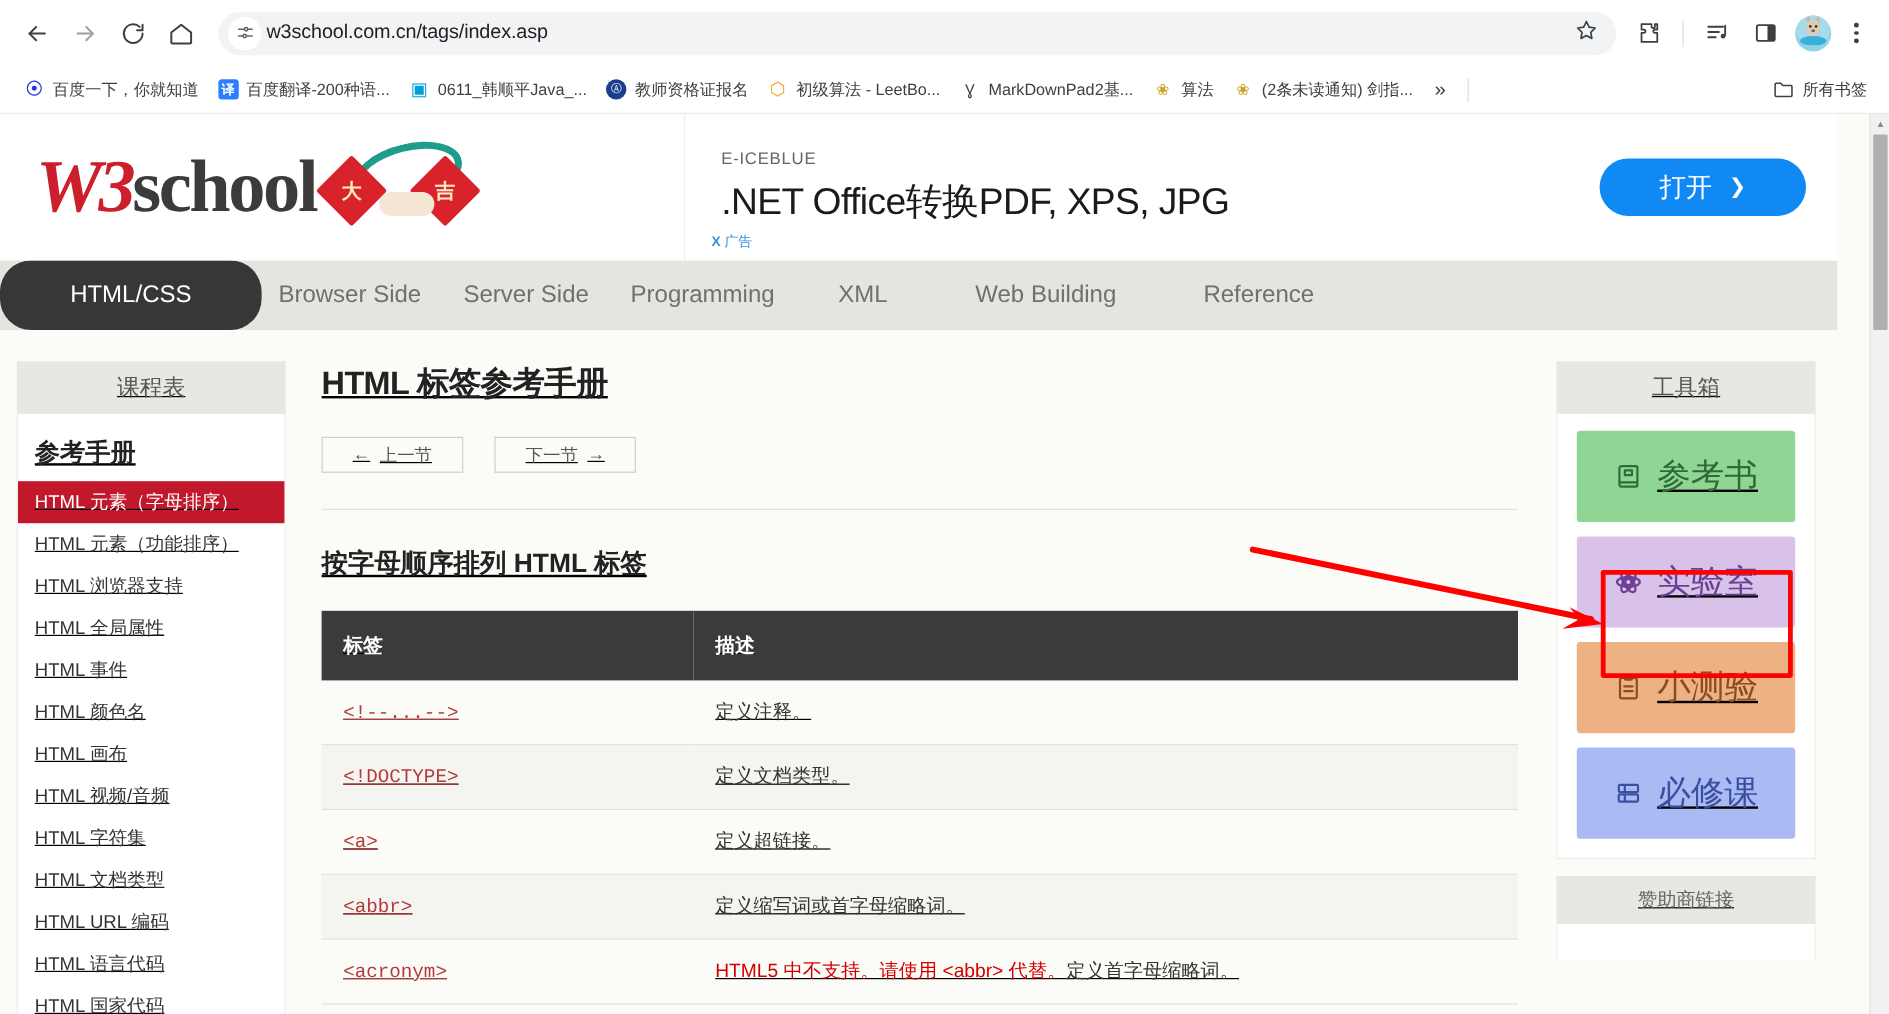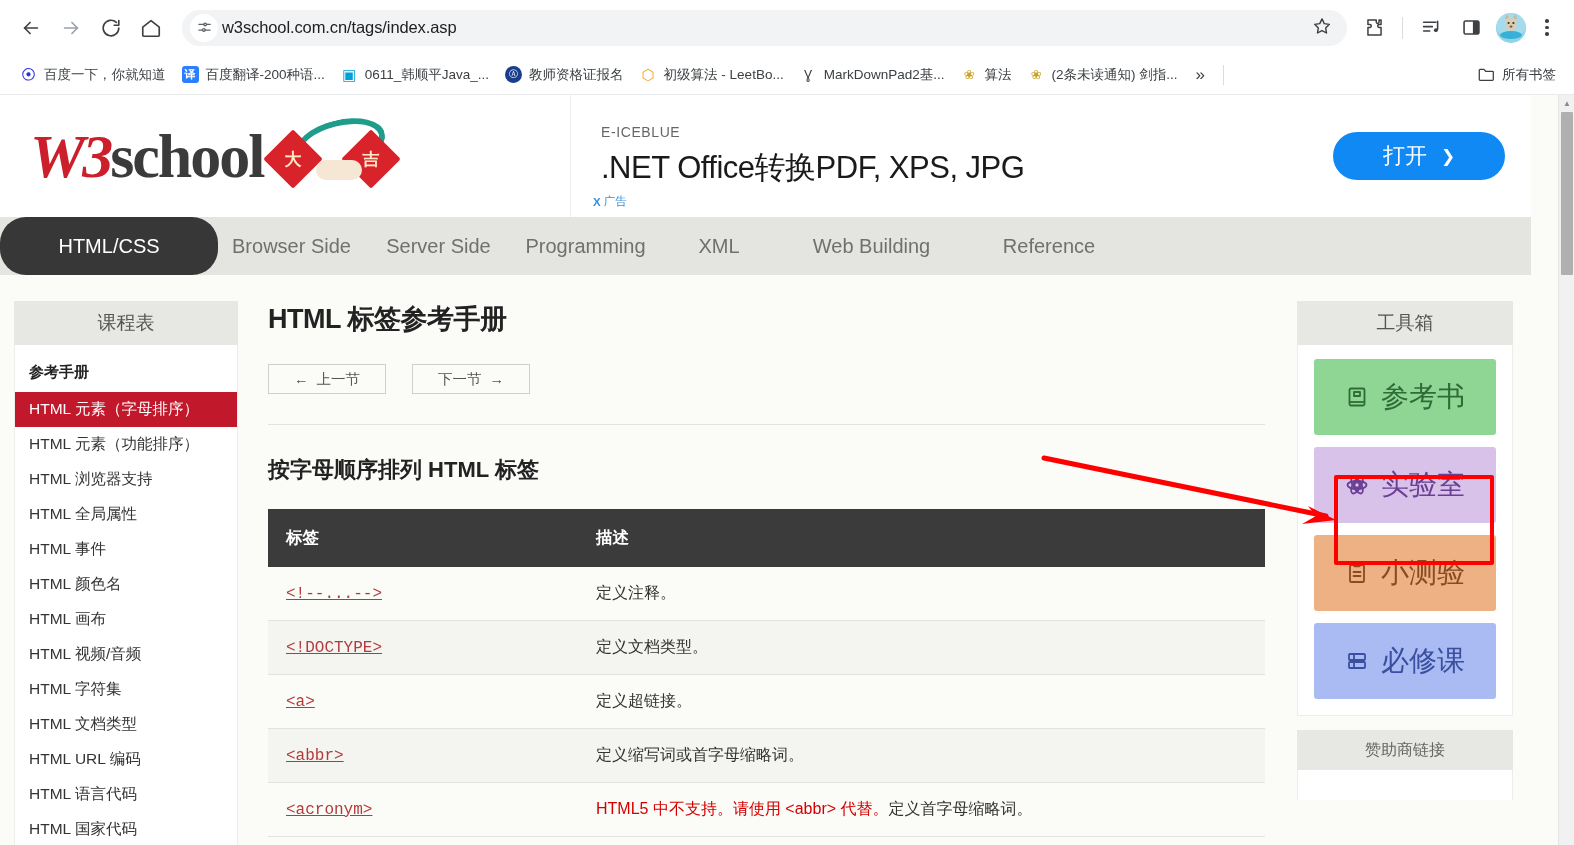--- a/index.html
+++ b/index.html
@@ -279,20 +279,21 @@
   #tab-xml { width: 120px; }
   #tab-webbuilding { width: 185px; }
   #tab-reference { width: 170px; }
 
   
   .page-body {
     display: flex;
     width: 1531px;
     height: 570px;
     background: #fbfbf8;
+    text-decoration: underline;
   }
   .col-left {
     width: 238px; flex: 0 0 auto;
     padding: 26px 0 0 14px;
   }
   .col-main {
     flex: 1 1 auto;
     padding: 26px 22px 0 30px;
     min-width: 0;
   }
@@ -309,21 +310,21 @@
     font-size: 19px;
     color: #555;
   }
   .sidebar-box {
     background: #ffffff;
     border-left: 1px solid #ededea;
     border-right: 1px solid #ededea;
     padding: 6px 0 0 0;
   }
   .sb-section {
-    font-size: 15px;
+    font-size: 21px;
     font-weight: bold;
     color: #222;
     padding: 12px 0 10px 14px;
   }
   .sb-item {
     font-size: 15.5px;
     color: #333;
     padding: 7px 0 7px 14px;
     cursor: pointer;
     white-space: nowrap;

